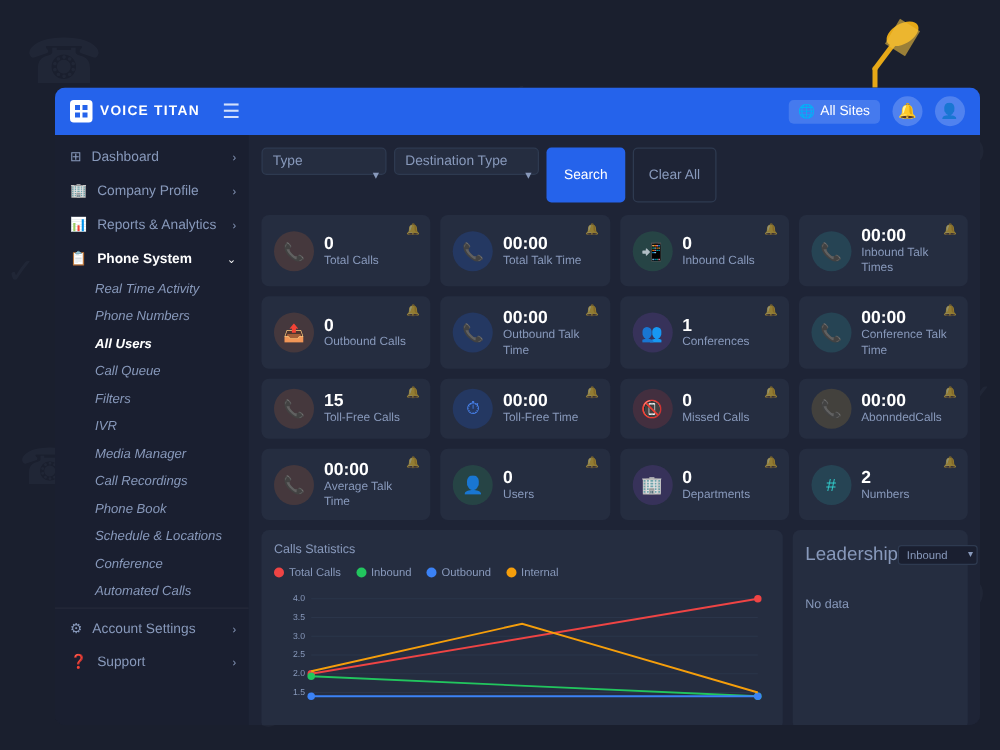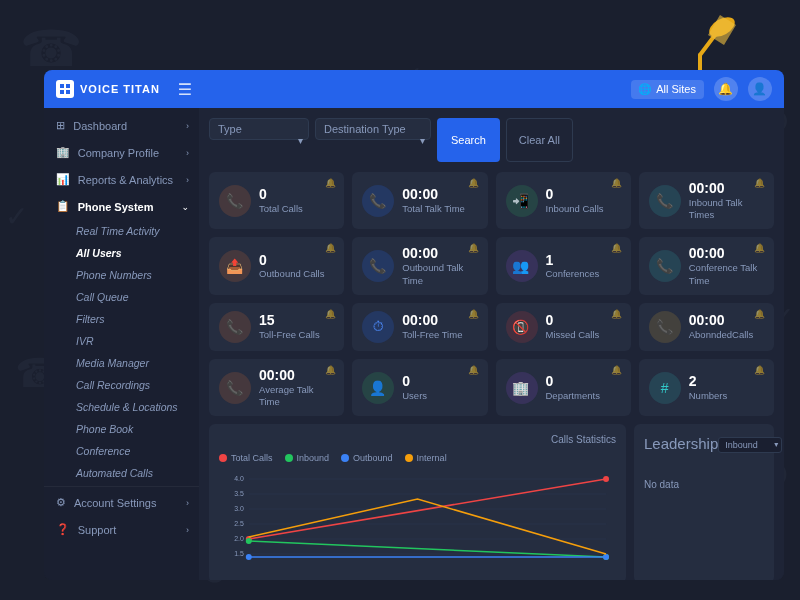--- a/index.html
+++ b/index.html
@@ -283,21 +283,20 @@
     .chart-section {
       background: #252d40;
       border-radius: 6px;
       padding: 10px;
       min-height: 140px;
     }
     .chart-title {
       color: #8899bb;
       font-size: 10px;
       margin-bottom: 8px;
-      text-align: right;
     }
     .chart-legend {
       display: flex;
       gap: 12px;
       margin-bottom: 6px;
     }
     .legend-item {
       display: flex;
       align-items: center;
       gap: 4px;
@@ -437,46 +436,46 @@
       </div>
       <div class="sidebar-item active">
         <span>📋</span>
         <span class="sidebar-item-label">Phone System</span>
         <span class="chevron">⌄</span>
       </div>
       <div class="sidebar-sub">
         <div class="sidebar-sub-item">
           <span>Real Time Activity</span>
         </div>
+        <div class="sidebar-sub-item">
+          <span>Phone Numbers</span>
+        </div>
         <div class="sidebar-sub-item active">
           <span>All Users</span>
         </div>
         <div class="sidebar-sub-item">
-          <span>Phone Numbers</span>
-        </div>
-        <div class="sidebar-sub-item">
           <span>Call Queue</span>
         </div>
         <div class="sidebar-sub-item">
           <span>Filters</span>
         </div>
         <div class="sidebar-sub-item">
           <span>IVR</span>
         </div>
         <div class="sidebar-sub-item">
           <span>Media Manager</span>
         </div>
         <div class="sidebar-sub-item">
           <span>Call Recordings</span>
         </div>
         <div class="sidebar-sub-item">
+          <span>Phone Book</span>
+        </div>
+        <div class="sidebar-sub-item">
           <span>Schedule &amp; Locations</span>
-        </div>
-        <div class="sidebar-sub-item">
-          <span>Phone Book</span>
         </div>
         <div class="sidebar-sub-item">
           <span>Conference</span>
         </div>
         <div class="sidebar-sub-item">
           <span>Automated Calls</span>
         </div>
       </div>
       <div class="sidebar-divider"></div>
       <div class="sidebar-item">

